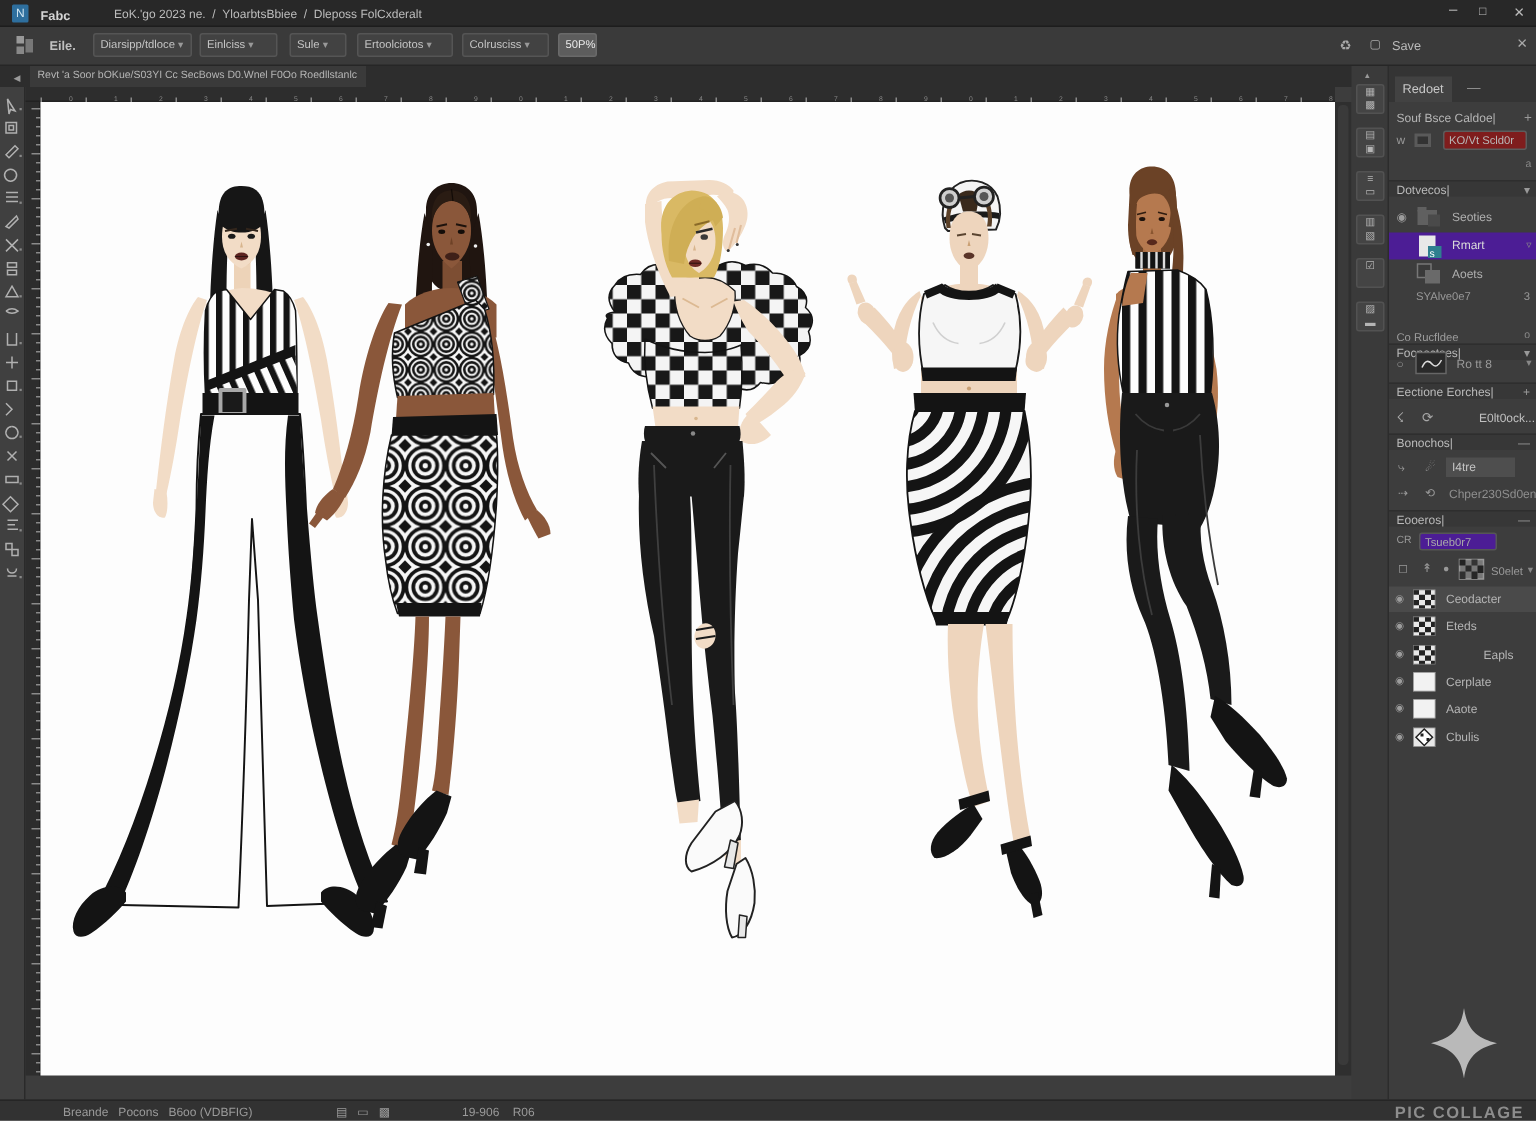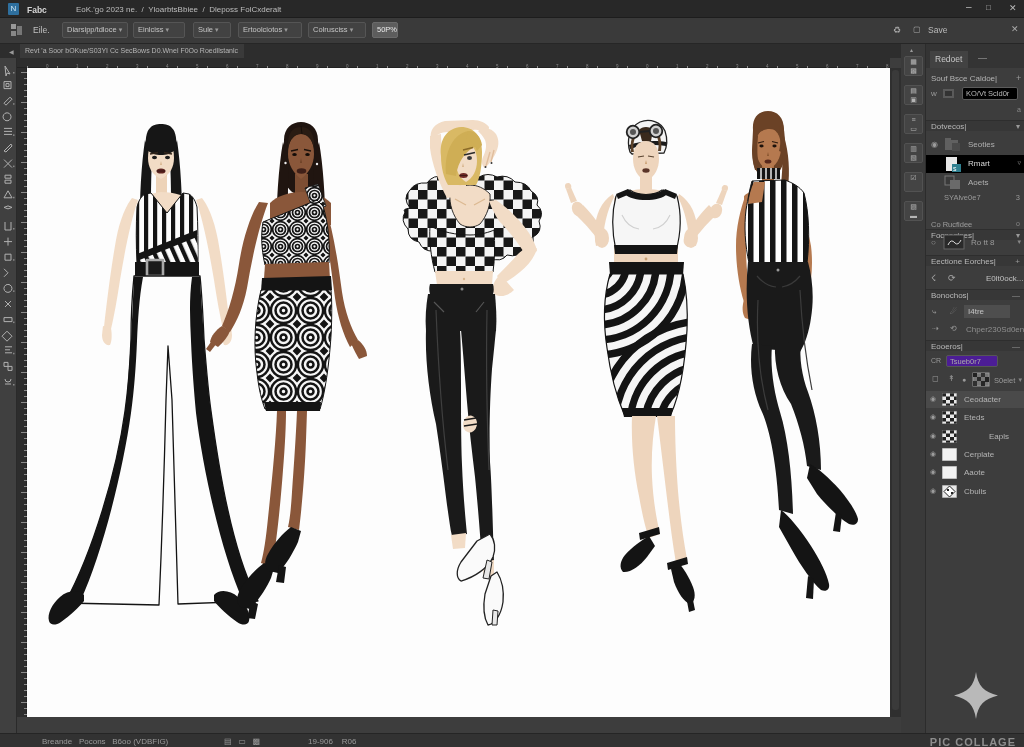--- a/index.html
+++ b/index.html
@@ -54,21 +54,21 @@
     <div class="wctl" style="left:986px;font-size:8px;">□</div>
     <div class="wctl" style="left:1009px;font-size:9px;">✕</div>
   </div>
 
   <div class="abs" id="optbar">
     <svg class="abs" style="left:10px;top:5px" width="14" height="15">
         <rect x="1" y="1" width="5" height="5" fill="#999"></rect>
         <rect x="7" y="3" width="5" height="9" fill="#777"></rect>
         <rect x="1" y="8" width="5" height="5" fill="#888"></rect>
       </svg>
-    <div class="abs" style="left:33px;top:7px;font-size:8.5px;color:#c0c0c0;">Eile.</div>
+    <div class="abs" style="left:33px;top:7px;font-size:8.5px;color:#c0c0c0;font-weight:bold;">Eile.</div>
     <div class="opbtn" style="left:62px;width:66px;">Diarsipp/tdloce <span class="car">▾</span></div>
     <div class="opbtn" style="left:133px;width:52px;">Einlciss <span class="car">▾</span></div>
     <div class="opbtn" style="left:193px;width:38px;">Sule <span class="car">▾</span></div>
     <div class="opbtn" style="left:238px;width:64px;">Ertoolciotos <span class="car">▾</span></div>
     <div class="opbtn" style="left:308px;width:58px;">Colrusciss <span class="car">▾</span></div>
     <div class="opbtn" style="left:372px;width:26px;background:#5d5d5d;border-color:#6a6a6a;color:#e8e8e8;">50P%</div>
     <div class="abs" style="left:893px;top:7px;color:#aaa;font-size:9px;">♻</div>
     <div class="abs" style="left:913px;top:7px;color:#aaa;font-size:8px;">▢</div>
     <div class="abs" style="left:928px;top:7px;color:#bbb;font-size:8.5px;">Save</div>
     <div class="abs" style="left:1011px;top:6px;color:#aaa;font-size:9px;">✕</div>
@@ -776,34 +776,34 @@
     <div class="abs" style="left:9px;top:10px;font-size:8.5px;color:#c8c8c8;">Redoet</div>
     <div class="abs" style="left:52px;top:9px;font-size:9px;color:#999;">—</div>
 
     <div class="abs" style="left:5px;top:30px;font-size:8px;color:#b5b5b5;">Souf Bsce Caldoe|</div>
     <div class="abs" style="left:90px;top:29px;font-size:9px;color:#999;">+</div>
     <div class="abs" style="left:5px;top:45px;font-size:8px;color:#9a9a9a;">w</div>
     <svg class="abs" style="left:16px;top:43px" width="16" height="13">
         <rect x="1" y="2" width="11" height="9" fill="#5a5a5a"></rect>
         <path d="M3 4 l7 0 l0 5 l-7 0 z" fill="#333"></path>
       </svg>
-    <div class="abs" style="left:36px;top:43px;width:56px;height:13px;background:#000000;border:1px solid #5c5c5c;border-radius:2px;color:#b9b9b9;font-size:7.5px;line-height:11px;padding-left:3px;">KO/Vt Scld0r</div>
+    <div class="abs" style="left:36px;top:43px;width:56px;height:13px;background:#7f1d1d;border:1px solid #5c5c5c;border-radius:2px;color:#b9b9b9;font-size:7.5px;line-height:11px;padding-left:3px;">KO/Vt Scld0r</div>
     <div class="abs" style="left:91px;top:62px;font-size:7px;color:#8a8a8a;">a</div>
 
     <div class="sechead" style="top:76px;">Dotvecos|<span class="r">▾</span></div>
     <div class="prow" style="top:92px;height:18px;">
       <span style="position:absolute;left:5px;top:4px;color:#9c9c9c;font-size:8px;">◉</span>
       <svg class="abs" style="left:18px;top:1px" width="18" height="15">
           <rect x="1" y="3" width="13" height="10" fill="#606060"></rect>
           <rect x="1" y="1" width="6" height="3" fill="#606060"></rect>
           <rect x="8" y="6" width="8" height="8" fill="#4a4a4a"></rect>
         </svg>
       <span style="position:absolute;left:42px;top:4px;">Seoties</span>
     </div>
-    <div class="prow" style="top:111px;height:18px;background:#000000;">
+    <div class="prow" style="top:111px;height:18px;background:#4c1d95;">
       <svg class="abs" style="left:18px;top:1px" width="18" height="16">
           <rect x="2" y="1" width="11" height="14" fill="#e8e8e8"></rect>
           <rect x="8" y="8" width="9" height="8" fill="#2f7f8f"></rect>
           <text x="9" y="15" font-size="7" fill="#fff">s</text>
         </svg>
       <span style="position:absolute;left:42px;top:4px;color:#dadada;">Rmart</span>
       <span style="position:absolute;right:3px;top:4px;color:#888;font-size:7px;">▿</span>
     </div>
     <div class="prow" style="top:130px;height:18px;">
       <svg class="abs" style="left:18px;top:1px" width="18" height="15">

